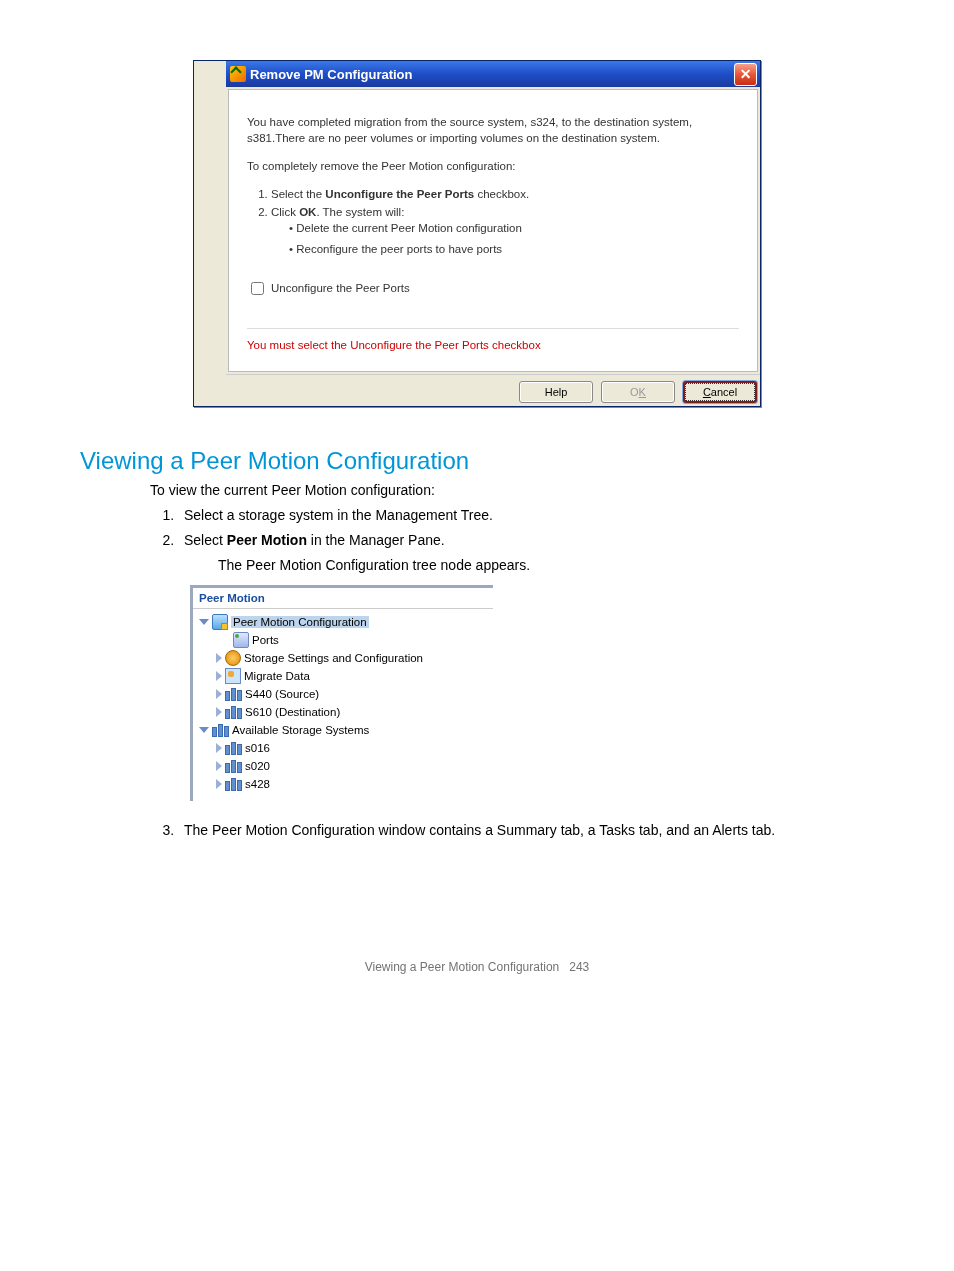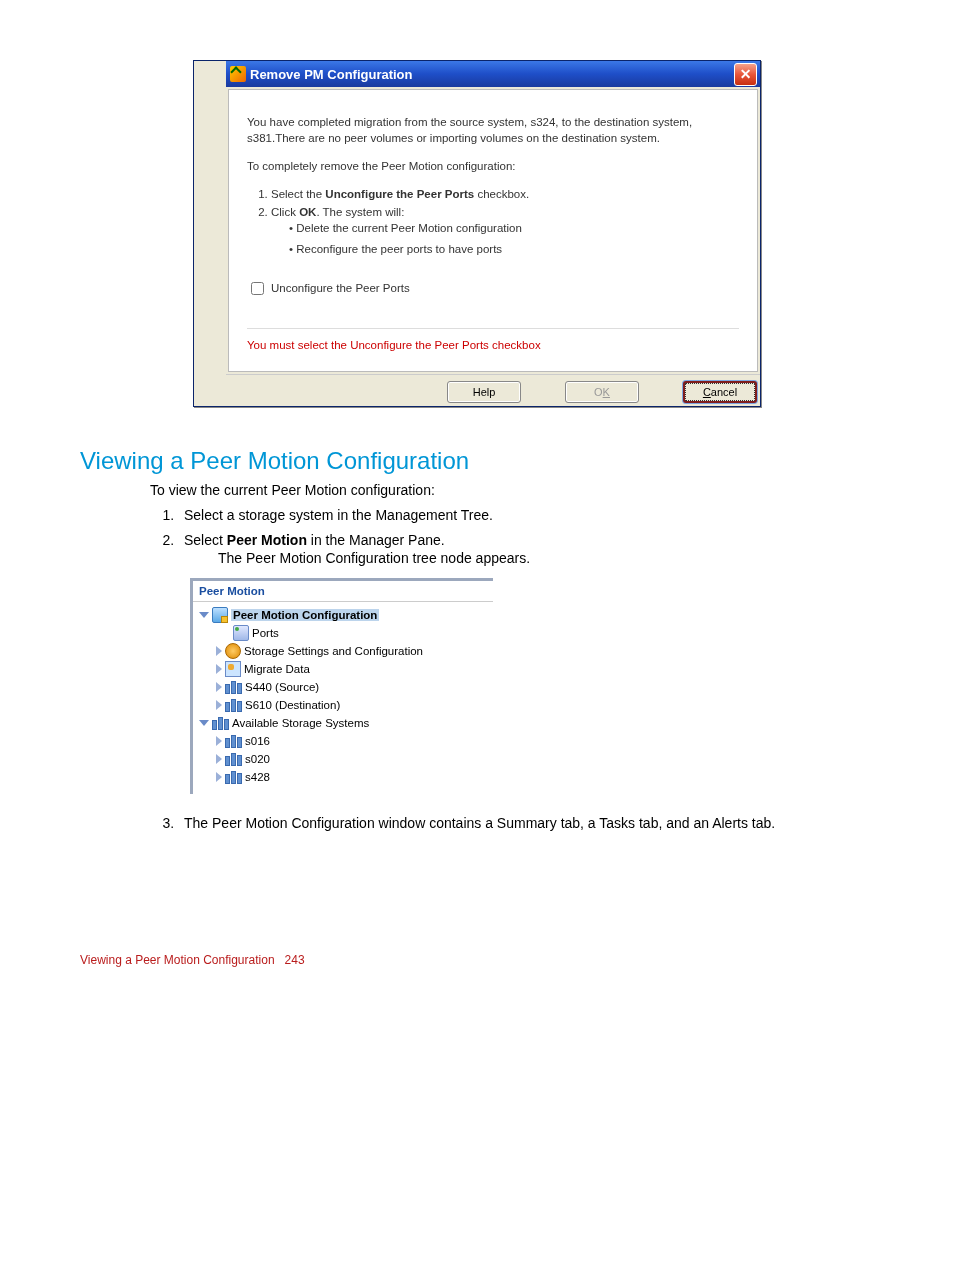--- a/index.html
+++ b/index.html
@@ -113,21 +113,20 @@
     min-width: 74px;
     height: 22px;
     font-family: Tahoma, sans-serif;
     font-size: 11px;
     background: #ece9d8;
     border: 1px solid #888;
     border-radius: 3px;
     padding: 0 10px;
     color: #000;
     box-shadow: inset 0 0 0 1px #fff;
-    margin-left: 36px;
   }
   .xp-btn.disabled { color: #999; }
   .xp-btn.focus { outline: 1px dotted #333; outline-offset: -3px; border: 2px solid #7f1d1d; box-shadow: 0 0 0 1px #7ea6e0; }
   .btn-underline { text-decoration: underline; }
 
   h2.section-title {
     font-family: "Trebuchet MS", Arial, sans-serif;
     font-weight: normal;
     color: #0096d6;
     font-size: 24px;
@@ -135,21 +134,21 @@
   }
   .body-text {
     font-family: Arial, sans-serif;
     font-size: 14px;
     color: #000;
     margin-left: 70px;
     line-height: 1.35;
   }
   .body-text ol { padding-left: 28px; margin: 6px 0; }
   .body-text ol > li { padding-left: 6px; margin-bottom: 6px; }
-  .body-text .sub { margin-left: 34px; margin-top: 0; margin-bottom: 8px; }
+  .body-text .sub { margin-left: 34px; margin-top: 7px; margin-bottom: 8px; }
 
   .tree-panel {
     width: 300px;
     margin: 10px 0 20px 110px;
     border-left: 3px solid #9ca8bd;
     border-top: 3px solid #9ca8bd;
     background: #fff;
     font-family: Tahoma, sans-serif;
     font-size: 11.5px;
   }
@@ -178,28 +177,28 @@
   .icon-ports { background: linear-gradient(#e0e8ff,#a0b8e8); border:1px solid #6a8bc8; border-radius:2px; position:relative; }
   .icon-ports::after{ content:""; position:absolute; width:4px;height:4px; top:1px;left:1px; background:#44aa44; border-radius:50%;}
   .icon-gear { background: radial-gradient(#ffcc66,#dd8800); border-radius:50%; border:1px solid #aa6600; }
   .icon-migrate { background:#cce5ff; border:1px solid #6a8bc8; position:relative; }
   .icon-migrate::after{content:"";position:absolute;top:2px;left:2px;width:6px;height:6px;background:#eeaa33;border-radius:2px;}
   .icon-sys { display:inline-flex; gap:1px; align-items:flex-end; }
   .icon-sys span { width:3px; background:#6090d0; border:1px solid #3a6aaf; }
   .icon-sys span:nth-child(1){height:8px;}
   .icon-sys span:nth-child(2){height:11px;}
   .icon-sys span:nth-child(3){height:9px;}
-  .sel { background:#bcd4ec; padding: 0 2px; font-weight: bold; }
+  .sel { background:#bcd4ec; padding: 0 2px; }
 
   .footer {
     font-family: Arial, sans-serif;
     font-size: 12px;
-    text-align: left;
+    text-align: center;
     margin-top: 120px;
-    color: #b91c1c;
+    color: #737373;
   }
 </style>
 </head>
 <body>
 
 <div class="page">
 
   <div class="dialog">
     <div class="titlebar">
       <div class="titlebar-left">

